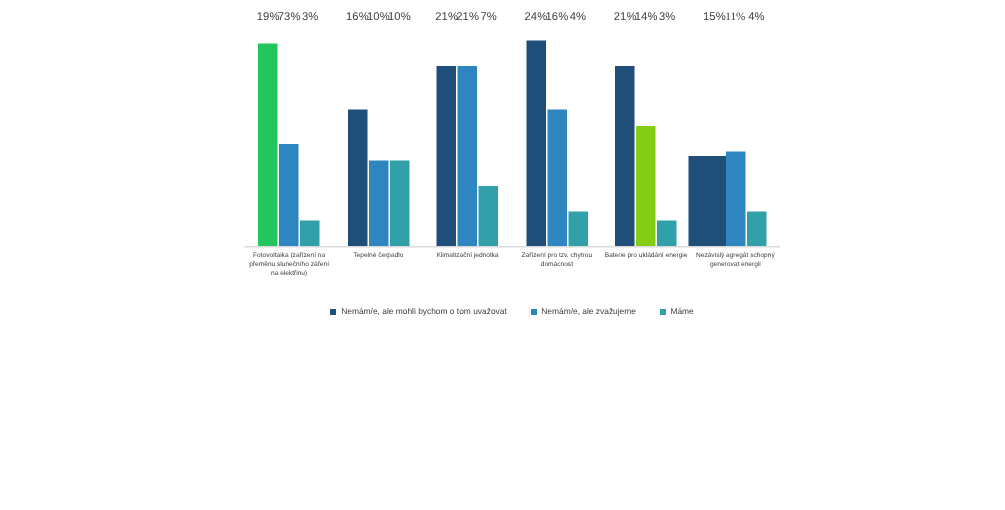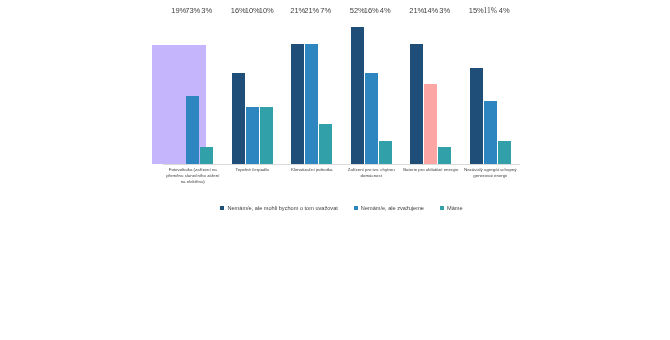--- a/index.html
+++ b/index.html
@@ -125,21 +125,21 @@
 </style>
 </head>
 <body>
 
 <div id="chart-root">
 
   <div class="plot-area">
     <div class="groups" id="groups">
         <div class="group">
           <div class="bar-wrap">
-            <div class="bar" style="height: 119px; background: #c4b5fd; padding-left: 41px;">
+            <div class="bar" style="height: 135px; background: #22c55e;">
               <div class="bar-label">19%</div>
             </div>
           </div>
           <div class="bar-wrap">
             <div class="bar" style="height: 68.3077px; background: rgb(46, 134, 193);">
               <div class="bar-label">73%</div>
             </div>
           </div>
           <div class="bar-wrap">
             <div class="bar" style="height: 17.0769px; background: rgb(49, 160, 168);">
@@ -177,54 +177,54 @@
           </div>
           <div class="bar-wrap">
             <div class="bar" style="height: 39.8462px; background: rgb(49, 160, 168);">
               <div class="bar-label">7%</div>
             </div>
           </div>
         </div>
         <div class="group">
           <div class="bar-wrap">
             <div class="bar" style="height: 136.615px; background: rgb(31, 78, 121);">
-              <div class="bar-label">52%</div>
+              <div class="bar-label">24%</div>
             </div>
           </div>
           <div class="bar-wrap">
             <div class="bar" style="height: 91.0769px; background: rgb(46, 134, 193);">
               <div class="bar-label">16%</div>
             </div>
           </div>
           <div class="bar-wrap">
             <div class="bar" style="height: 22.7692px; background: rgb(49, 160, 168);">
               <div class="bar-label">4%</div>
             </div>
           </div>
         </div>
         <div class="group">
           <div class="bar-wrap">
             <div class="bar" style="height: 119.538px; background: rgb(31, 78, 121);">
               <div class="bar-label">21%</div>
             </div>
           </div>
           <div class="bar-wrap">
-            <div class="bar" style="height: 79.6923px; background: #fca5a5;">
+            <div class="bar" style="height: 79.6923px; background: #84cc16;">
               <div class="bar-label">14%</div>
             </div>
           </div>
           <div class="bar-wrap">
             <div class="bar" style="height: 17.0769px; background: rgb(49, 160, 168);">
               <div class="bar-label">3%</div>
             </div>
           </div>
         </div>
         <div class="group">
           <div class="bar-wrap">
-            <div class="bar" style="height: 96px; background: rgb(31, 78, 121);">
+            <div class="bar" style="height: 60px; background: rgb(31, 78, 121); padding-left: 22px;">
               <div class="bar-label">15%</div>
             </div>
           </div>
           <div class="bar-wrap">
             <div class="bar" style="height: 62.6154px; background: rgb(46, 134, 193); font-family: Liberation Serif, serif;">
               <div class="bar-label">11%</div>
             </div>
           </div>
           <div class="bar-wrap">
             <div class="bar" style="height: 22.7692px; background: rgb(49, 160, 168);">

